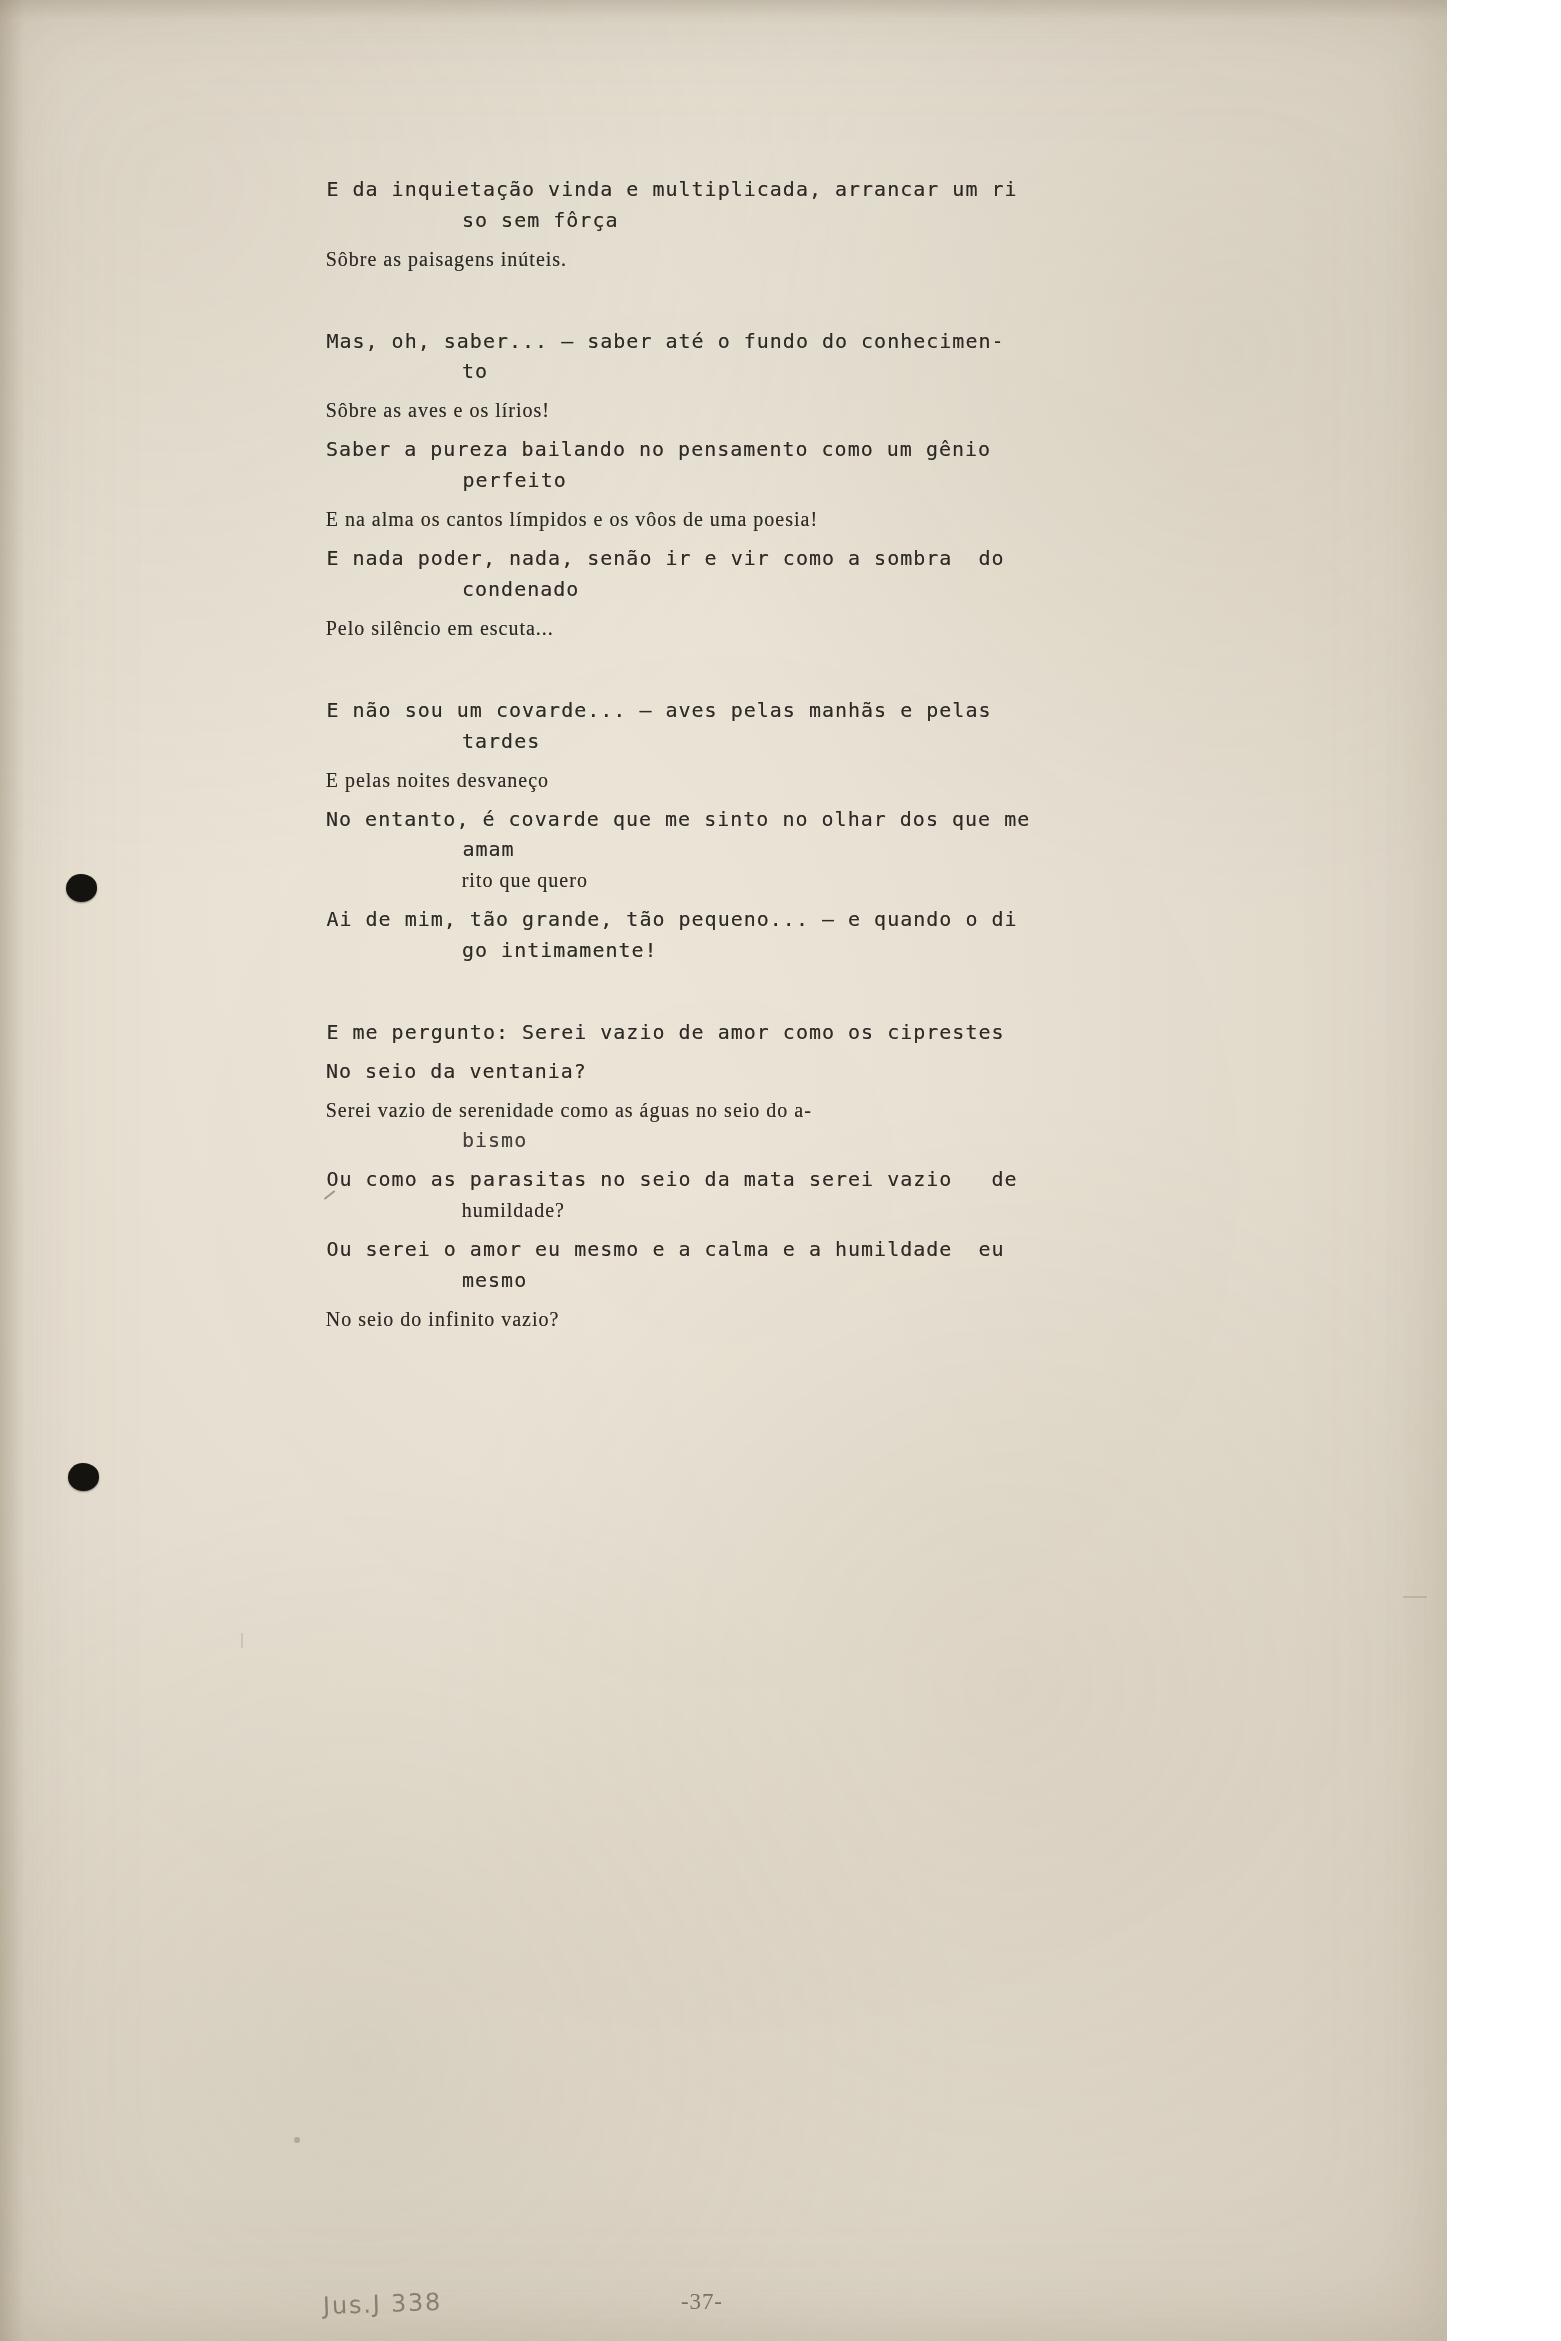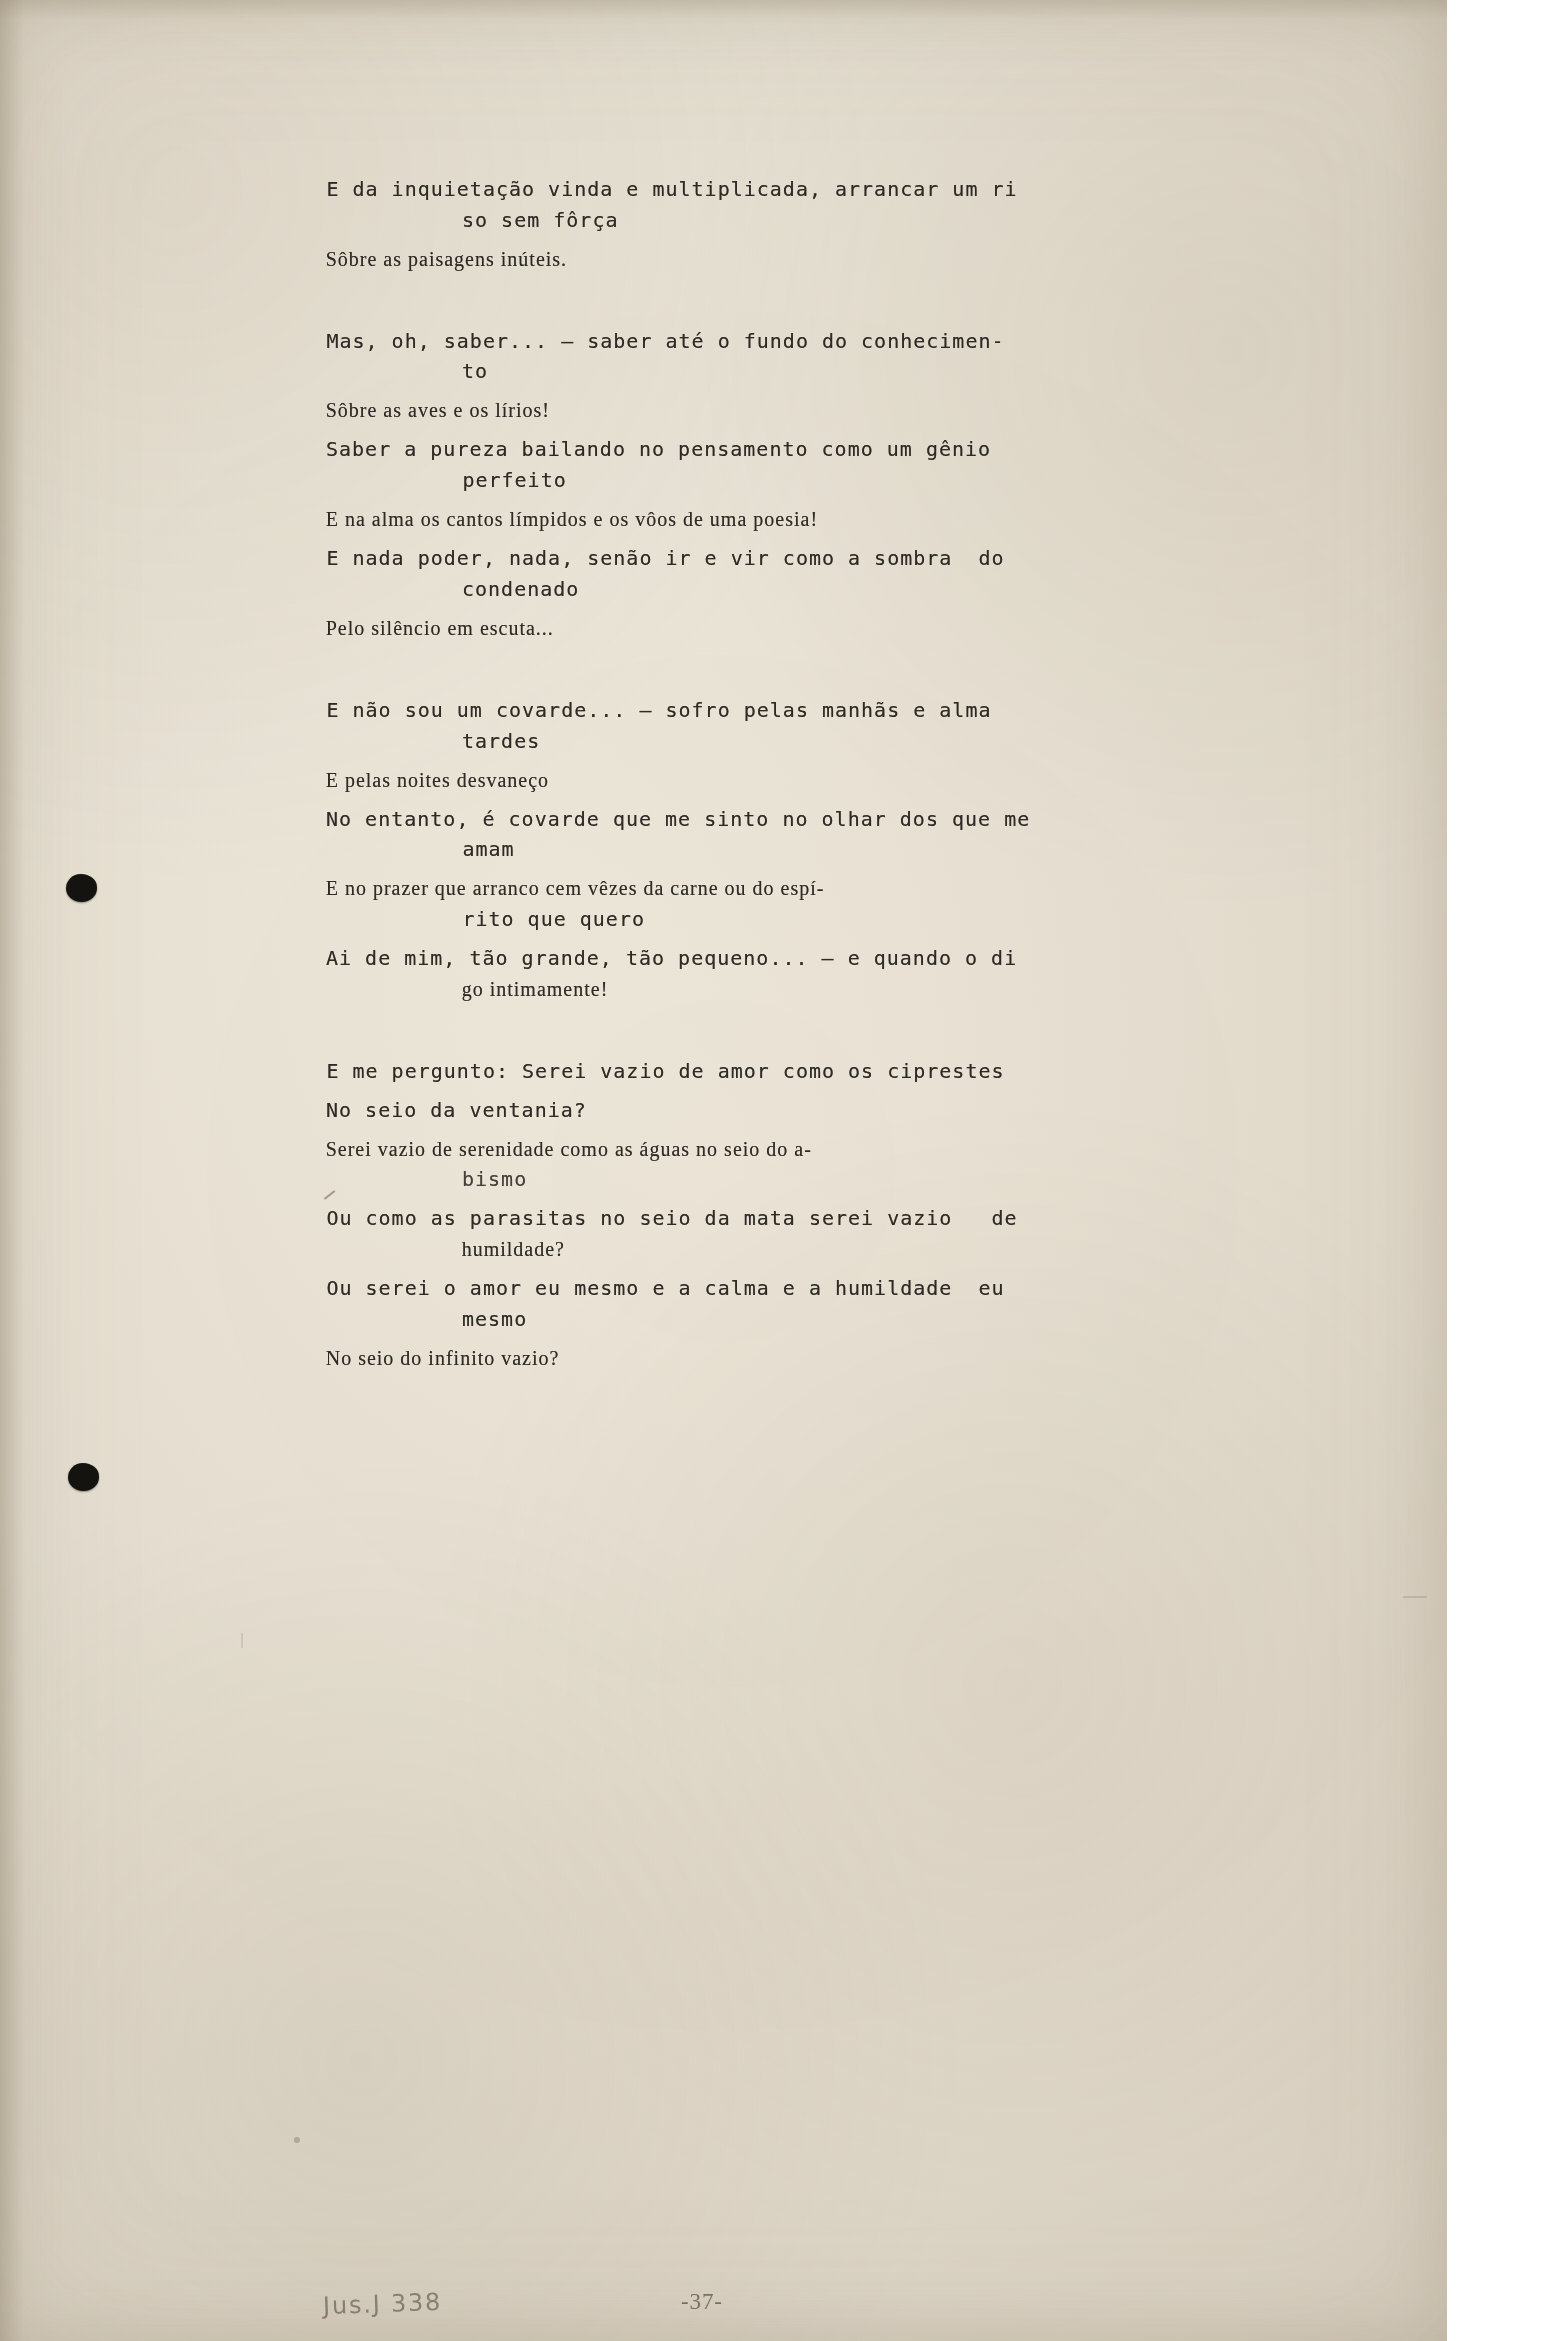--- a/index.html
+++ b/index.html
@@ -169,26 +169,25 @@
       <div class="line">Sôbre as aves e os lírios!</div>
       <div class="line">Saber a pureza bailando no pensamento como um gênio</div>
       <div class="line cont">perfeito</div>
       <div class="line">E na alma os cantos límpidos e os vôos de uma poesia!</div>
       <div class="line">E nada poder, nada, senão ir e vir como a sombra  do</div>
       <div class="line cont">condenado</div>
       <div class="line">Pelo silêncio em escuta...</div>
     </div>
 
     <div class="stanza">
-      <div class="line">E não sou um covarde... — sofro pelas manhãs e alma</div>
+      <div class="line">E não sou um covarde... — aves pelas manhãs e pelas</div>
       <div class="line cont">tardes</div>
       <div class="line">E pelas noites desvaneço</div>
       <div class="line">No entanto, é covarde que me sinto no olhar dos que me</div>
       <div class="line cont">amam</div>
-      <div class="line">E no prazer que arranco cem vêzes da carne ou do espí-</div>
       <div class="line cont">rito que quero</div>
       <div class="line">Ai de mim, tão grande, tão pequeno... — e quando o di</div>
       <div class="line cont">go intimamente!</div>
     </div>
 
     <div class="stanza">
       <div class="line">E me pergunto: Serei vazio de amor como os ciprestes</div>
       <div class="line">No seio da ventania?</div>
       <div class="line">Serei vazio de serenidade como as águas no seio do a-</div>
       <div class="line cont faded">bismo</div>

